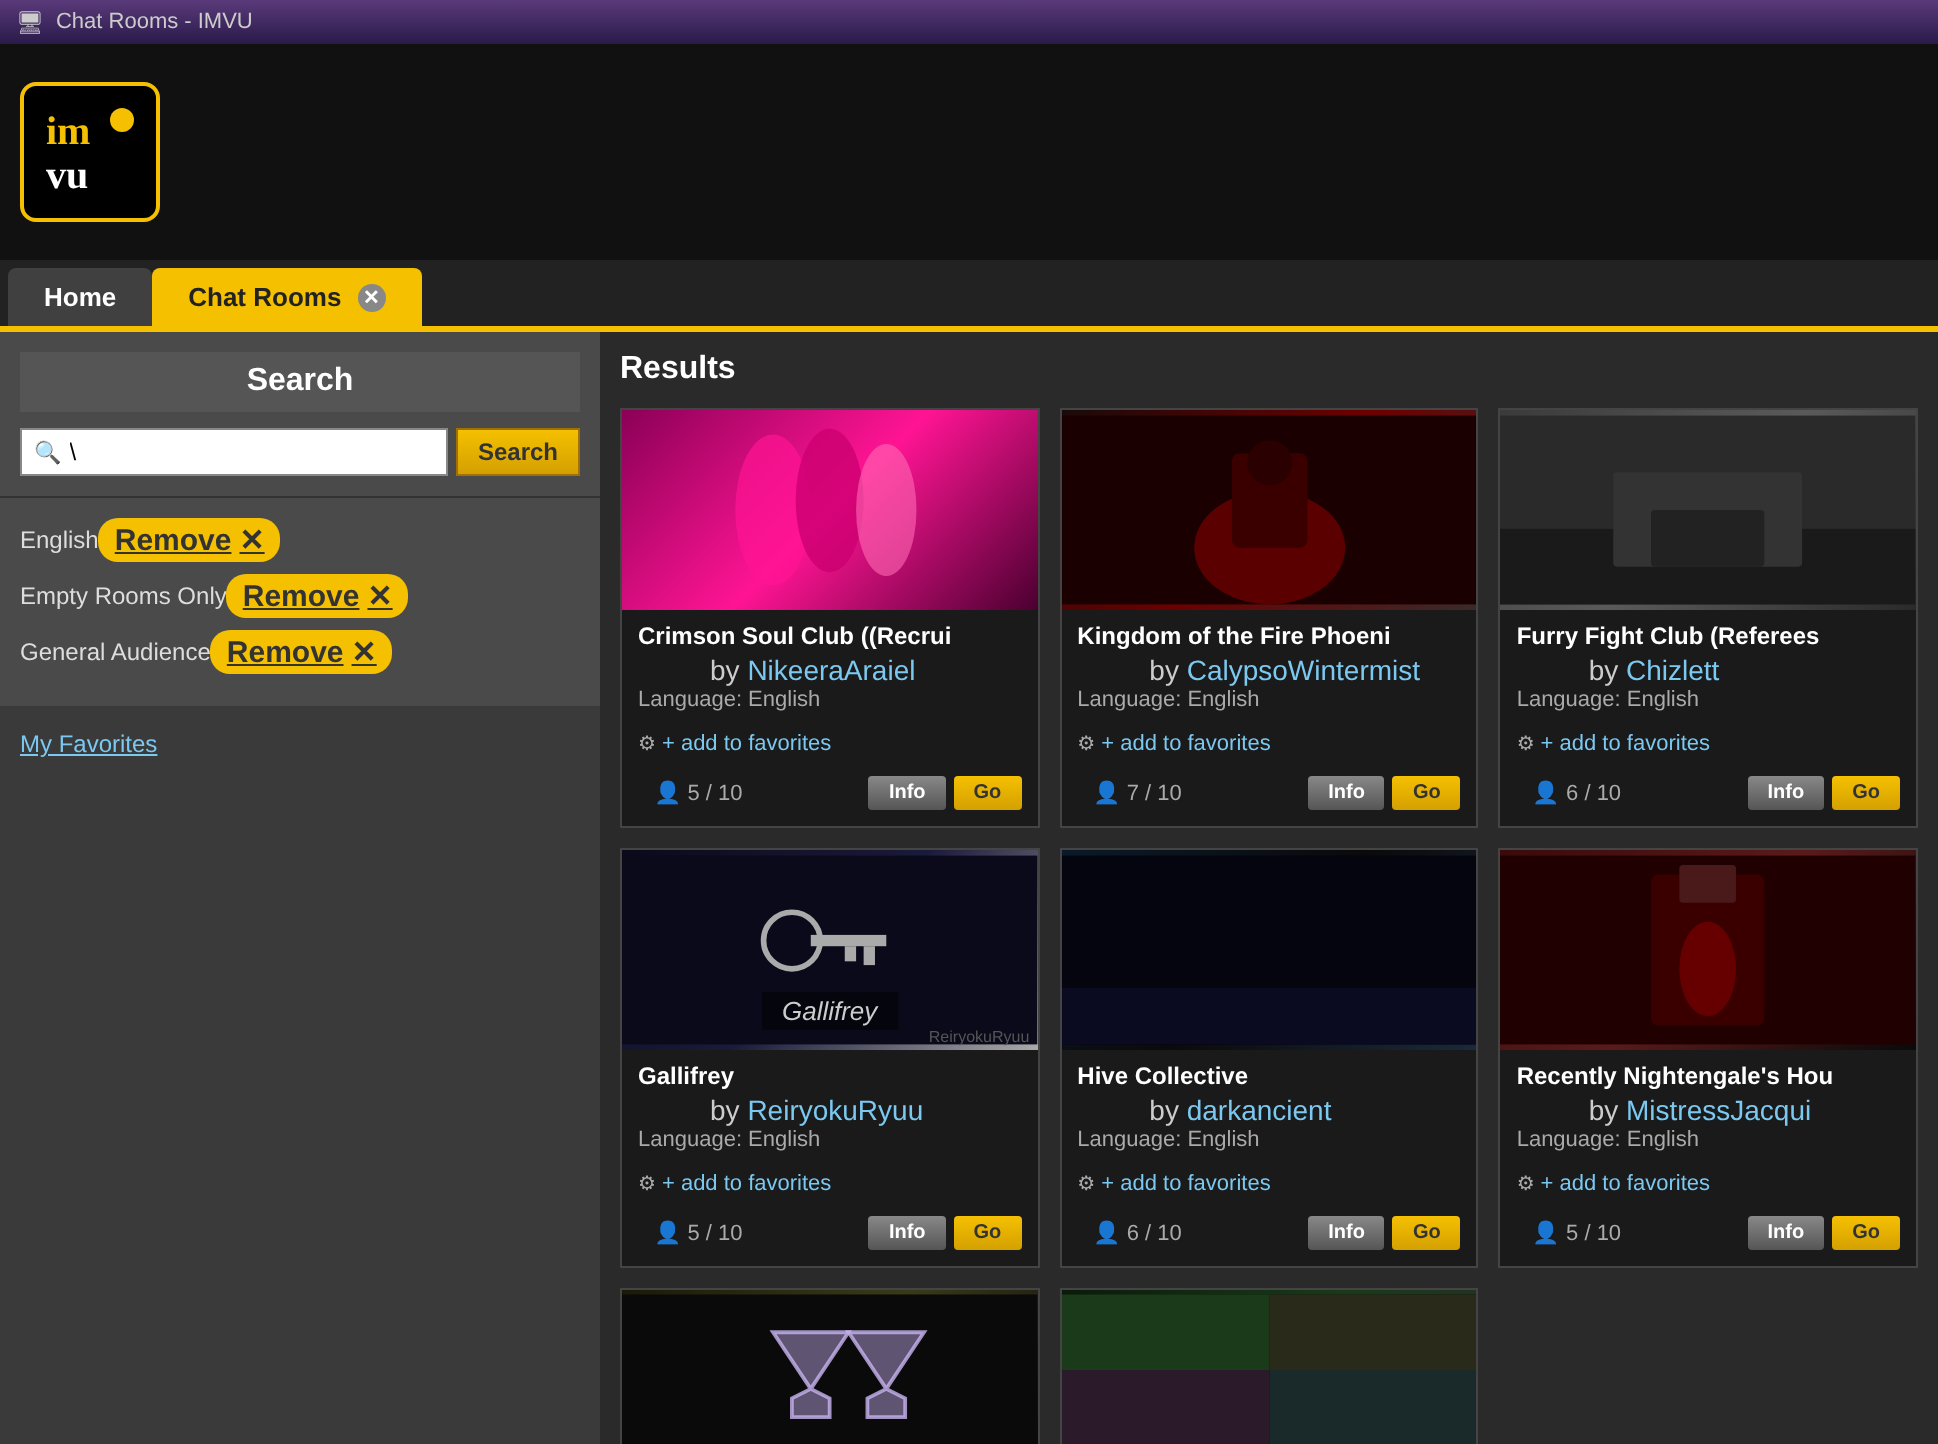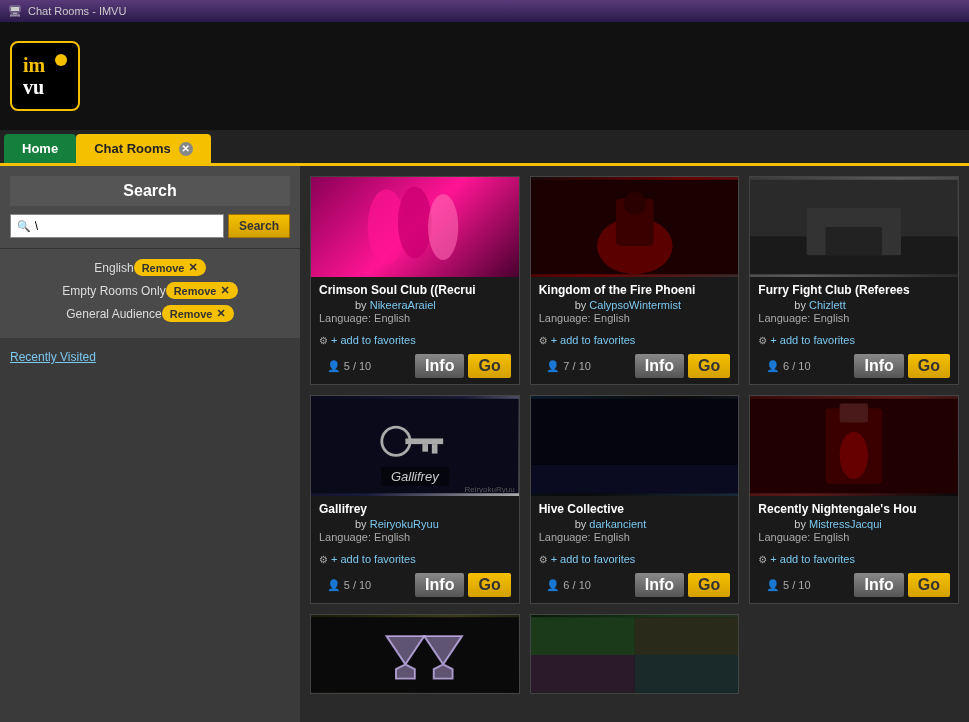--- a/index.html
+++ b/index.html
@@ -65,21 +65,21 @@
       font-weight: bold;
       color: #ccc;
       border-radius: 4px 4px 0 0;
       position: relative;
       margin-top: 4px;
     }
     .tab.active {
       background: #f5c000;
       color: #222;
     }
-    .tab.home { background: #15803d; color: #fff; text-align: center; }
+    .tab.home { background: #404040; color: #fff; text-align: center; }
     .tab-close {
       width: 14px; height: 14px;
       background: #888;
       border-radius: 50%;
       display: flex; align-items: center; justify-content: center;
       font-size: 10px;
       color: #fff;
       margin-left: 8px;
       cursor: pointer;
     }
@@ -145,36 +145,37 @@
     }
     #filter-title {
       color: #f5c000;
       font-weight: bold;
       font-size: 12px;
       margin-bottom: 8px;
     }
     .filter-row {
       display: flex;
       align-items: center;
-      justify-content: center;
+      justify-content: flex-start;
       margin-bottom: 6px;
     }
     .filter-label { color: #ddd; font-size: 12px; }
     .remove-btn {
       background: #f5c000;
       border: none;
       border-radius: 10px;
       padding: 2px 8px;
-      font-size: 11px;
+      font-size: 15px;
       font-weight: bold;
       color: #333;
       cursor: pointer;
       display: flex;
       align-items: center;
       gap: 4px;
+      text-decoration: underline;
     }
     .remove-btn .x { font-weight: bold; color: #333; }
 
     
     #nav-links {
       padding: 12px 10px;
       background: #3a3a3a;
     }
     .nav-link {
       display: block;
@@ -254,21 +255,21 @@
     .room-name {
       color: #fff;
       font-weight: bold;
       font-size: 12px;
       white-space: nowrap;
       overflow: hidden;
       text-overflow: ellipsis;
     }
     .room-author {
       color: #ccc;
-      font-size: 11px;
+      font-size: 14px;
       margin-top: 2px;
       padding-left: 36px;
     }
     .room-author a {
       color: #7bc8f0;
       text-decoration: none;
     }
     .room-lang {
       color: #aaa;
       font-size: 11px;
@@ -299,21 +300,21 @@
       align-items: center;
       gap: 3px;
       padding: 4px 8px;
       color: #aaa;
       font-size: 11px;
     }
     .person-icon { color: #f5c000; }
 
     .btn-info, .btn-go {
       padding: 3px 10px;
-      font-size: 16px;
+      font-size: 10px;
       font-weight: bold;
       cursor: pointer;
       border: none;
       border-radius: 2px;
     }
     .btn-info {
       background: linear-gradient(to bottom, #888, #555);
       color: #fff;
     }
     .btn-go {
@@ -398,26 +399,27 @@
       <div class="filter-row">
         <span class="filter-label">General Audience</span>
         <button class="remove-btn">
           <span>Remove</span>
           <span class="x">✕</span>
         </button>
       </div>
     </div>
 
     <div id="nav-links">
-      <a class="nav-link">Recently Visited</a>
+      <a class="nav-link">My Favorites</a>
     </div>
 
   </div>
 
   <div id="results-area">
+    <div id="results-title">Results</div>
 
     <div class="rooms-grid">
 
       <div class="room-card">
         <div class="room-thumb thumb-crimson">
           <div class="room-thumb-inner">
 
             <svg width="100%" height="100%" viewBox="0 0 220 100">
               <ellipse cx="80" cy="50" rx="20" ry="40" fill="#ff1493" opacity="0.7"></ellipse>
               <ellipse cx="110" cy="45" rx="18" ry="38" fill="#cc0070" opacity="0.8"></ellipse>

